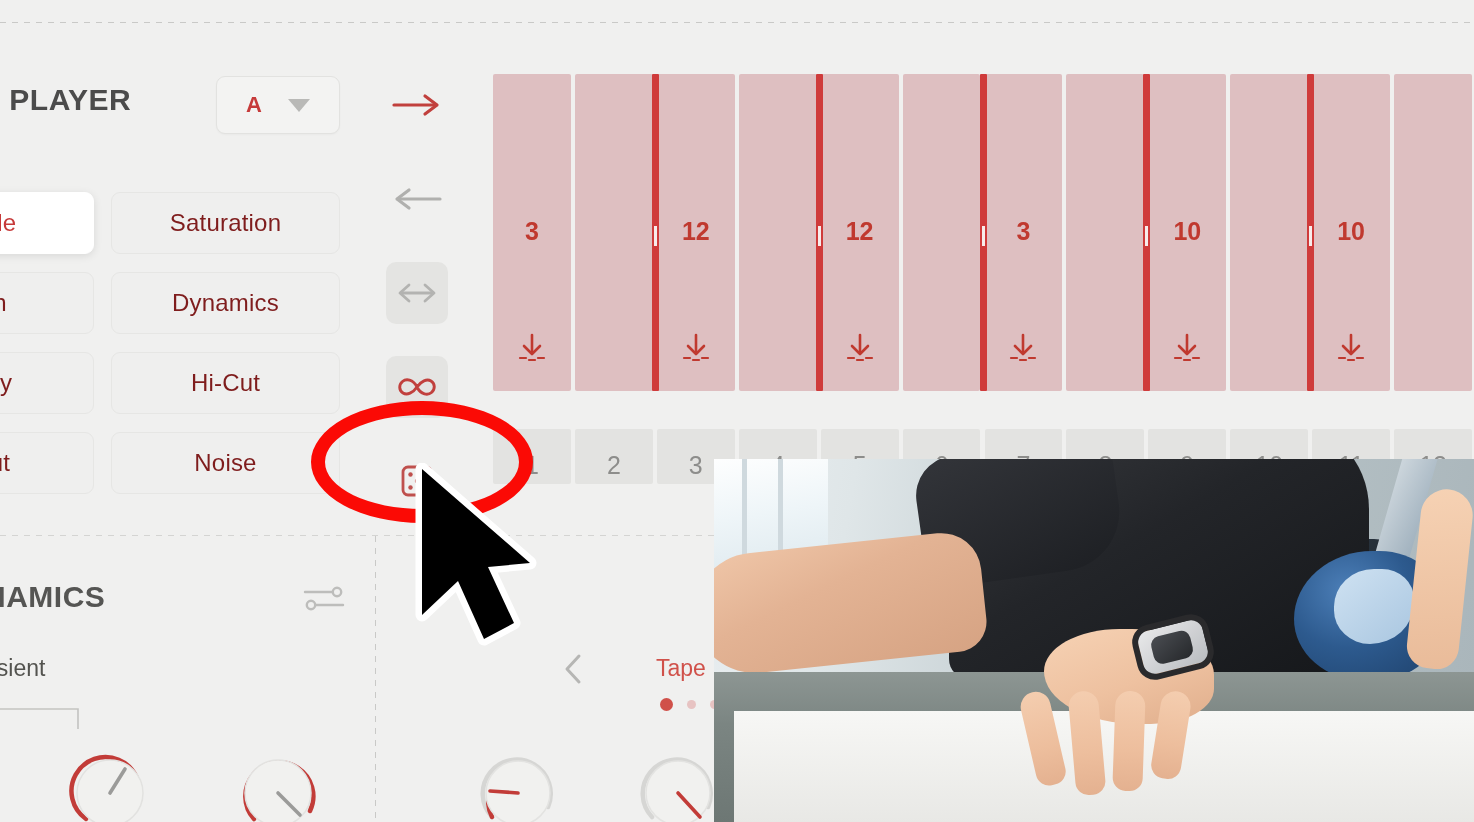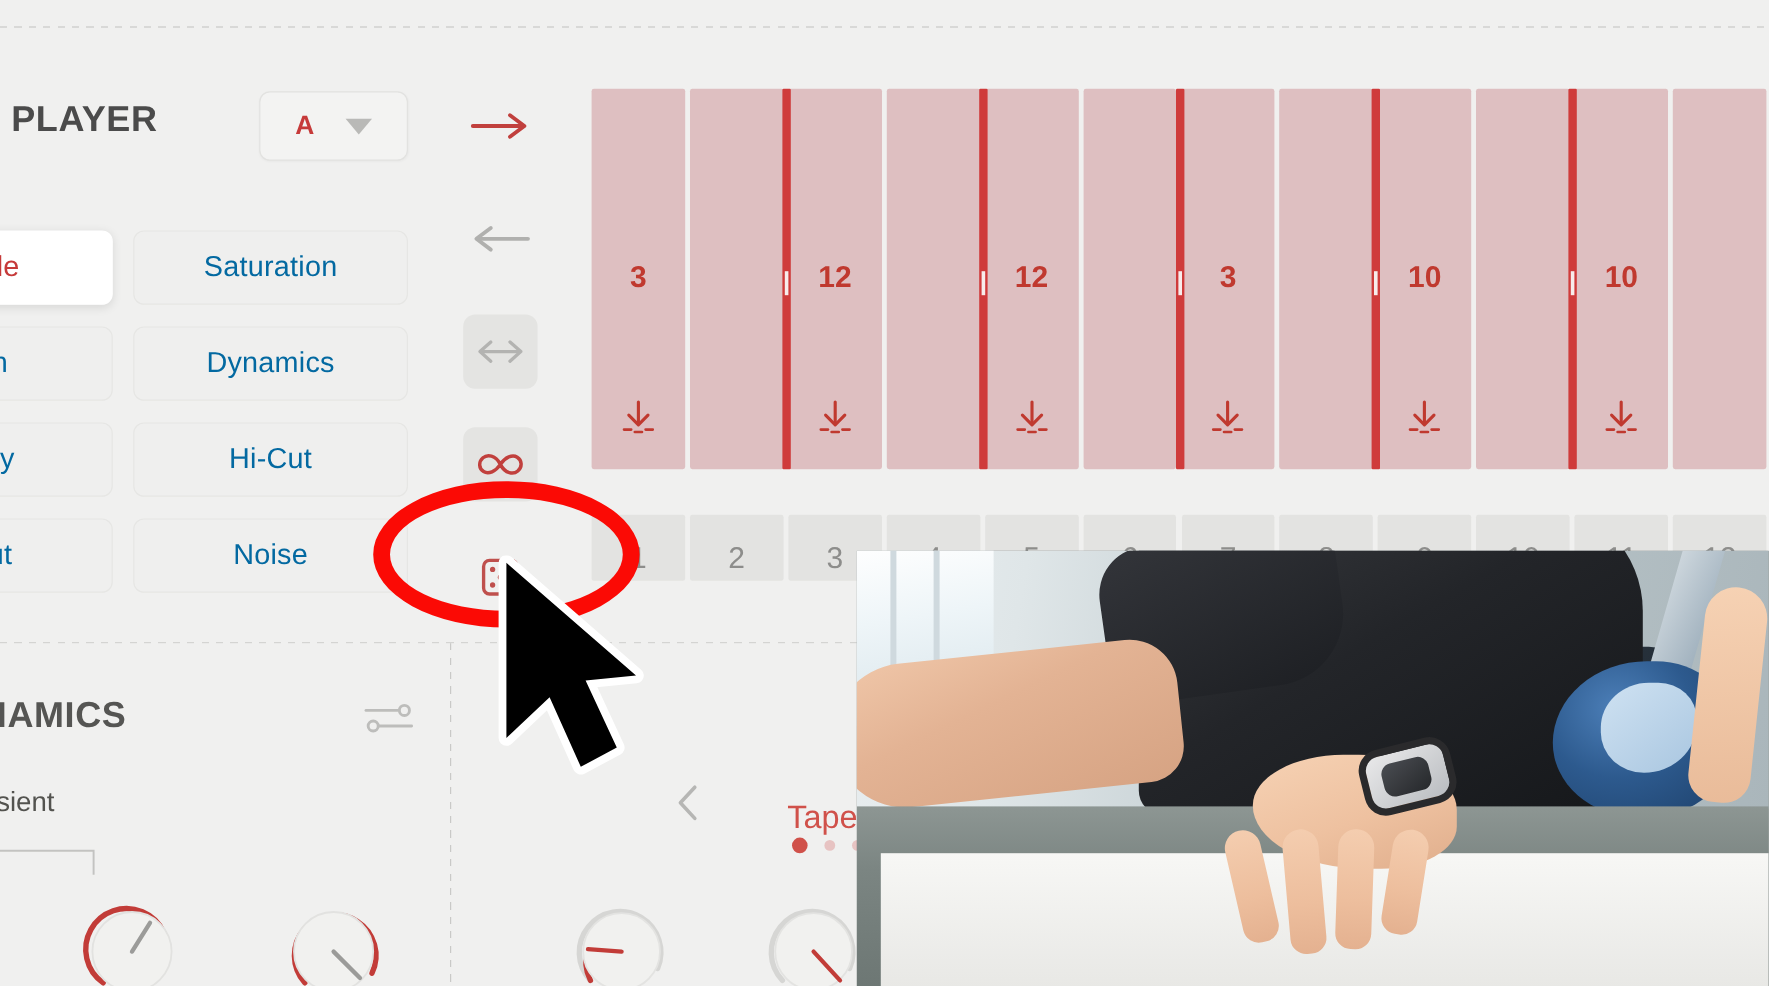--- a/index.html
+++ b/index.html
@@ -99,21 +99,21 @@
   }
 
   
   .paramcol-a { position: absolute; left: -94px; top: 192px; width: 188px; }
   .paramcol-b { position: absolute; left: 111px; top: 192px; width: 229px; }
   .pbtn {
     height: 62px; margin-bottom: 18px;
     border: 1px solid #e6e6e4; border-radius: 9px;
     background: #efefee;
     display: flex; align-items: center; justify-content: center;
-    font-size: 24px; color: #0369a1; letter-spacing: 0.2px;
+    font-size: 24px; color: #7f1d1d; letter-spacing: 0.2px;
   }
   .pbtn.active {
     background: #ffffff; color: #c63a3a;
     border-color: #ffffff;
     box-shadow: 0 2px 8px rgba(0,0,0,0.10);
   }
 
   
   .vdash {
     position: absolute; left: 375px; top: 536px; width: 1px; height: 286px;
@@ -135,21 +135,21 @@
   }
   .sliders-icon { position: absolute; }
 
   
   .knob { position: absolute; }
 
   
   .sat-prev { position: absolute; left: 560px; top: 652px; }
   .sat-name {
     position: absolute; left: 656px; top: 655px;
-    font-size: 27px; color: #d0514a; white-space: nowrap; margin-top: 11px;
+    font-size: 23px; color: #d0514a; white-space: nowrap;
   }
   .sat-dots { position: absolute; left: 660px; top: 698px; display: flex; gap: 14px; align-items: center; }
   .sat-dots .d { width: 9px; height: 9px; border-radius: 50%; background: #e7c3c2; }
   .sat-dots .d.on { width: 13px; height: 13px; background: #d0514a; }
 
   
   .video {
     position: absolute; left: 714px; top: 459px;
     width: 760px; height: 363px;
     overflow: hidden;

